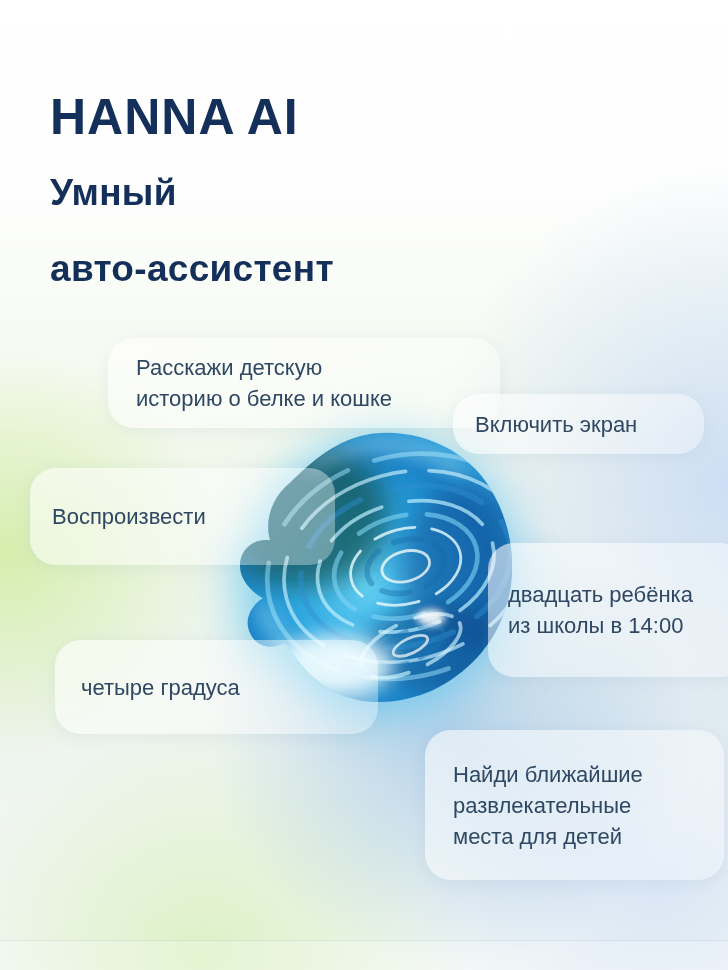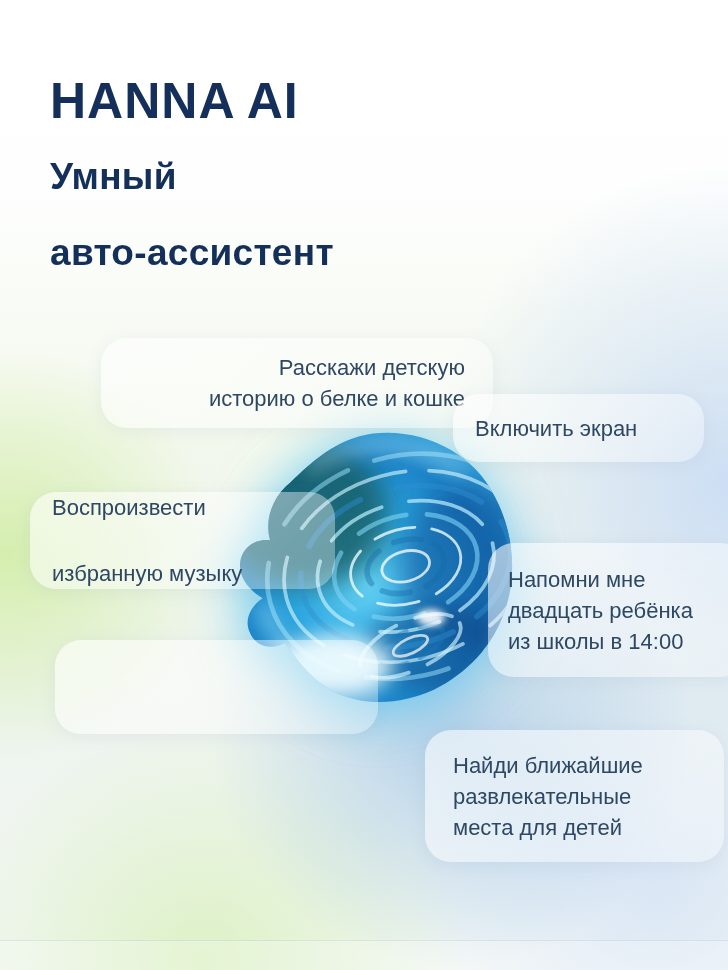--- a/index.html
+++ b/index.html
@@ -10,21 +10,21 @@
     font-family:"Liberation Sans",sans-serif;
     background:
       radial-gradient(46% 33% at 62% 76%, rgba(126,176,228,0.50) 0%, rgba(126,176,228,0) 72%),
       radial-gradient(42% 30% at 1% 57%, rgba(206,236,158,0.80) 0%, rgba(206,236,158,0) 70%),
       radial-gradient(52% 34% at 28% 99%, rgba(212,239,178,0.70) 0%, rgba(212,239,178,0) 70%),
       radial-gradient(55% 44% at 100% 50%, rgba(203,221,245,0.95) 0%, rgba(203,221,245,0) 75%),
       radial-gradient(46% 34% at 90% 90%, rgba(208,224,246,0.75) 0%, rgba(208,224,246,0) 72%),
       linear-gradient(180deg,#ffffff 0%,#fdfefd 20%,#f3f8ed 45%,#eef4ee 75%,#f3f7f5 100%);
   }
   .title-block{
-    position:absolute;left:50px;top:74px;
+    position:absolute;left:50px;top:90px;
     color:#14305a;font-weight:700;
   }
   .brand{font-size:50px;line-height:55px;letter-spacing:1px;margin:0;}
   .sub{font-size:37px;line-height:56px;letter-spacing:.3px;margin-top:20px;}
   .bubble{
     position:absolute;
     border-radius:26px;
     background:linear-gradient(135deg, rgba(255,255,255,0.60), rgba(255,255,255,0.32));
     box-shadow:0 3px 16px rgba(110,140,165,0.10);
     color:#2e4763;
@@ -97,45 +97,44 @@
         <ellipse cx="200" cy="235" rx="20" ry="8" stroke="#ffffff" stroke-width="3" opacity="0.70"></ellipse>
       </g>
 
       <ellipse cx="120" cy="255" rx="62" ry="32" fill="#eafcff" opacity="0.90" filter="url(#b10)"></ellipse>
       <ellipse cx="222" cy="205" rx="15" ry="9" fill="#ffffff" opacity="0.90" filter="url(#b4)"></ellipse>
       <path d="M90 45 C140 12 210 12 258 50" fill="none" stroke="#d9f6ff" stroke-width="10" opacity="0.55" filter="url(#b10)"></path>
       <path d="M40 190 C55 225 75 250 100 268" fill="none" stroke="#b8f0ff" stroke-width="9" opacity="0.70" filter="url(#b10)"></path>
     </g>
   </svg>
 
-  <div class="bubble" style="left:101px;top:338px;width:336px;height:90px;padding:0 28px;text-align:right;">
+  <div class="bubble" style="left:108px;top:338px;width:336px;height:90px;padding:0 28px;">
     <span>Расскажи детскую</span>
     <span>историю о белке и кошке</span>
   </div>
 
-  <div class="bubble" style="left:453px;top:394px;width:207px;height:68px;padding:0 22px;">
+  <div class="bubble" style="left:453px;top:394px;width:207px;height:60px;padding:0 22px;">
     <span>Включить экран</span>
   </div>
 
-  <div class="bubble" style="left:30px;top:492px;width:261px;height:97px;padding:0 22px;gap:35px;">
+  <div class="bubble" style="left:30px;top:468px;width:261px;height:97px;padding:0 22px;gap:35px;">
     <span>Воспроизвести</span>
-    <span>избранную музыку</span>
   </div>
 
   <div class="bubble" style="left:488px;top:543px;width:218px;height:134px;padding:0 20px;">
-    <span>Напомни мне</span>
     <span>двадцать ребёнка</span>
     <span>из школы в 14:00</span>
   </div>
 
   <div class="bubble" style="left:55px;top:640px;width:271px;height:94px;padding:0 26px;">
+    <span>четыре градуса</span>
   </div>
 
 
-  <div class="bubble" style="left:425px;top:730px;width:243px;height:132px;padding:0 28px;">
+  <div class="bubble" style="left:425px;top:730px;width:243px;height:150px;padding:0 28px;">
     <span>Найди ближайшие</span>
     <span>развлекательные</span>
     <span>места для детей</span>
   </div>
 
   <div class="seam"></div>
   <div class="footer-band"></div>
 </div>
 
 </body></html>

